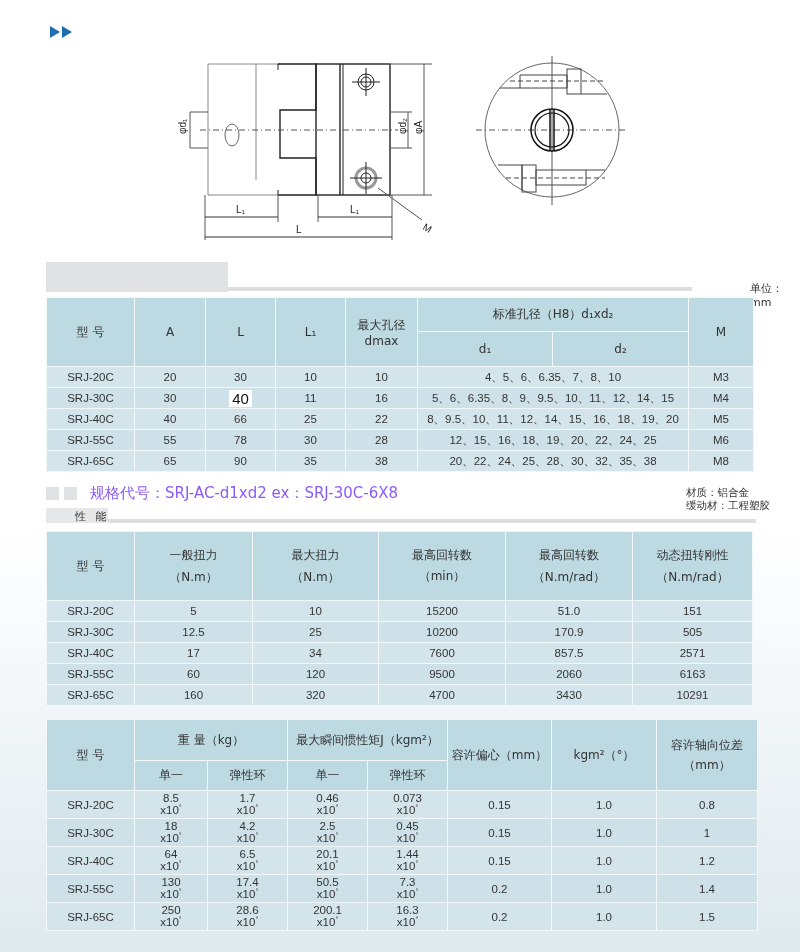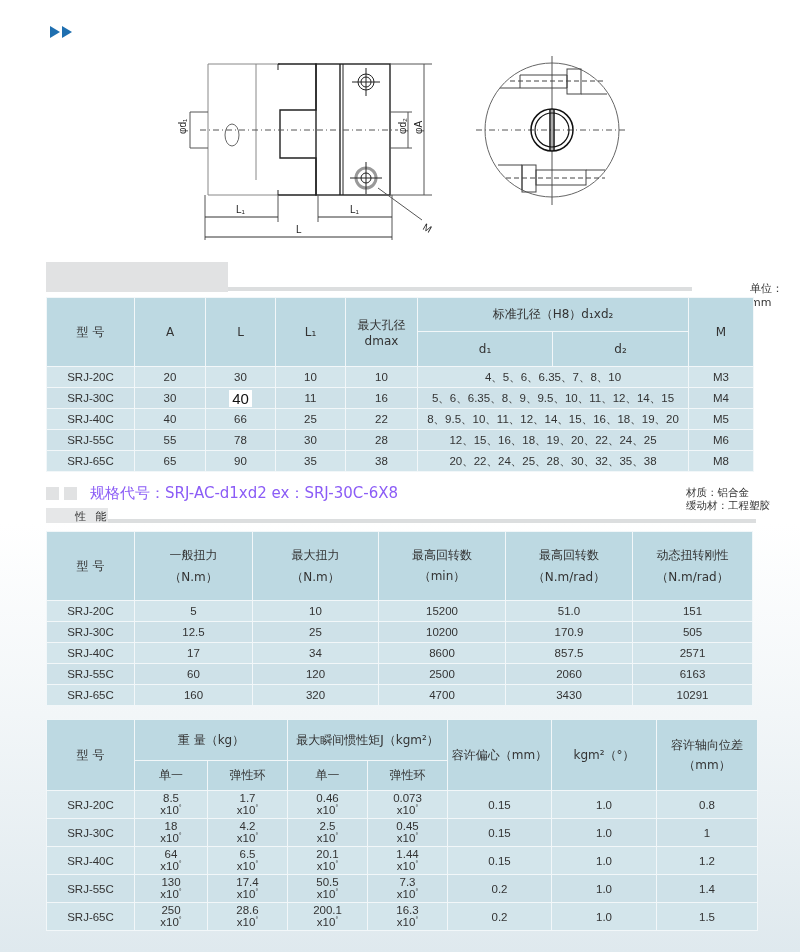--- a/index.html
+++ b/index.html
@@ -270,29 +270,29 @@
     <td>12.5</td>
     <td>25</td>
     <td>10200</td>
     <td>170.9</td>
     <td>505</td>
   </tr>
   <tr style="height:21px">
     <td>SRJ-40C</td>
     <td>17</td>
     <td>34</td>
-    <td>8600</td>
+    <td>7600</td>
     <td>857.5</td>
     <td>2571</td>
   </tr>
   <tr class="alt" style="height:21px">
     <td>SRJ-55C</td>
     <td>60</td>
     <td>120</td>
-    <td>2500</td>
+    <td>9500</td>
     <td>2060</td>
     <td>6163</td>
   </tr>
   <tr style="height:21px">
     <td>SRJ-65C</td>
     <td>160</td>
     <td>320</td>
     <td>4700</td>
     <td>3430</td>
     <td>10291</td>

